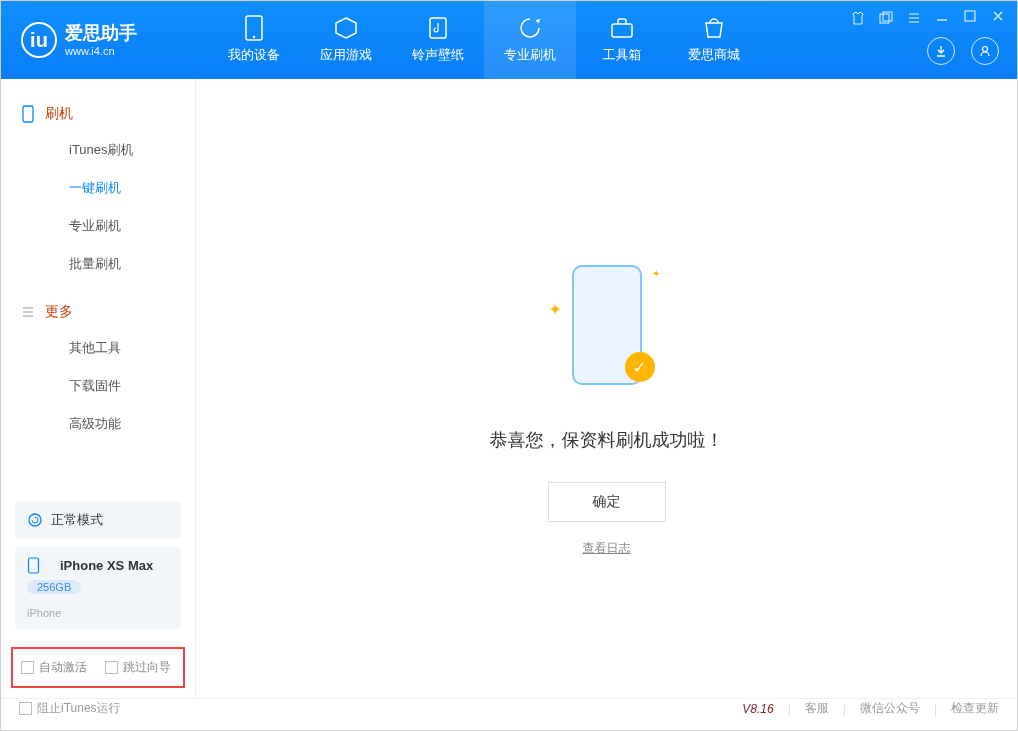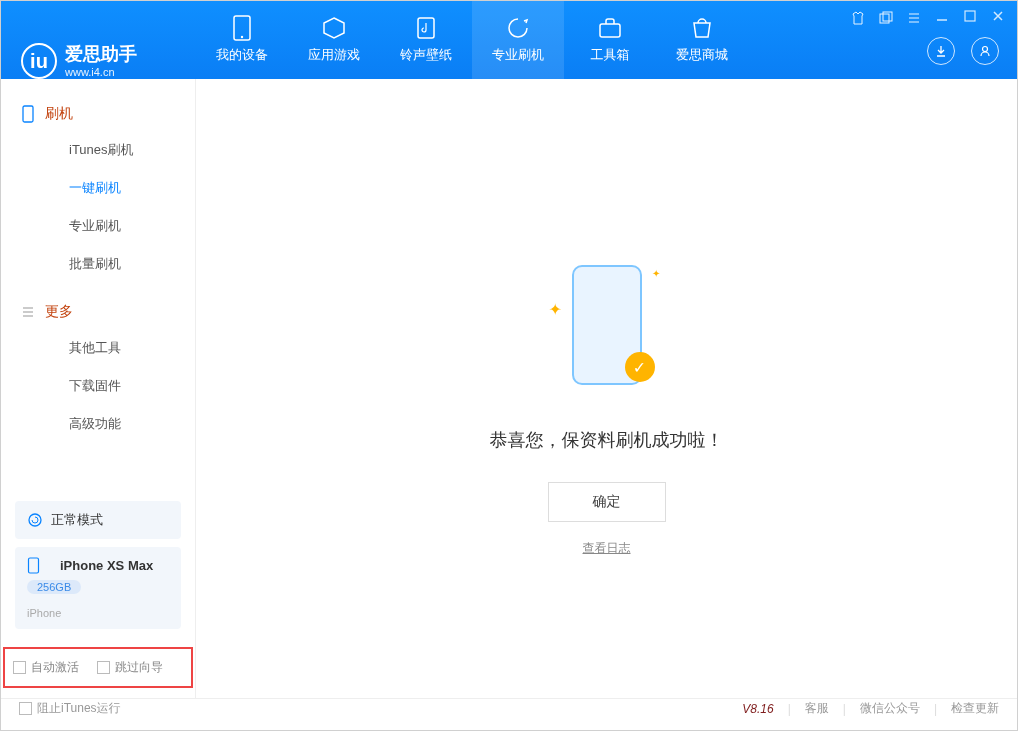--- a/index.html
+++ b/index.html
@@ -1,19 +1,19 @@
 <!DOCTYPE html>
 <html><head>
 <meta charset="utf-8">
 <style>
 * { margin: 0; padding: 0; box-sizing: border-box; font-family: "Microsoft YaHei", sans-serif; }
 body { background: #fff; width: 1018px; height: 731px; overflow: hidden; border: 1px solid #d0d0d0; }
 
 
-.header { background: linear-gradient(to bottom, #0f8fff, #0a7ef5); height: 78px; display: flex; align-items: flex-end; color: #fff; position: relative; }
+.header { background: linear-gradient(to bottom, #0f8fff, #0a7ef5); height: 78px; display: flex; align-items: center; color: #fff; position: relative; gap: 12px; }
 .logo-area { display: flex; align-items: center; padding: 0 20px; width: 195px; }
 .logo-icon { width: 36px; height: 36px; border: 2px solid #fff; border-radius: 50%; display: flex; align-items: center; justify-content: center; font-size: 20px; font-weight: bold; margin-right: 8px; }
 .logo-text { display: flex; flex-direction: column; }
 .logo-title { font-size: 18px; font-weight: bold; line-height: 1.2; }
 .logo-sub { font-size: 11px; opacity: 0.9; }
 
 .nav-tabs { display: flex; height: 100%; }
 .nav-tab { width: 92px; display: flex; flex-direction: column; align-items: center; justify-content: center; cursor: pointer; font-size: 13px; gap: 6px; }
 .nav-tab.active { background: rgba(255,255,255,0.12); }
 .nav-icon { width: 24px; height: 24px; display: flex; align-items: center; justify-content: center; }
@@ -30,21 +30,21 @@
 .side-item { padding: 10px 20px 10px 68px; font-size: 13px; color: #555; cursor: pointer; }
 .side-item.active { color: #0a84ff; }
 .side-spacer { flex: 1; }
 
 .mode-box { margin: 8px 14px; background: #f2f6fb; border-radius: 4px; padding: 10px 12px; font-size: 13px; color: #333; display: flex; align-items: center; gap: 8px; }
 .device-box { margin: 0 14px 10px; background: #f2f6fb; border-radius: 4px; padding: 10px 12px; }
 .device-name { font-size: 13px; color: #333; font-weight: bold; display: flex; align-items: center; gap: 20px; }
 .device-badge { display: inline-block; background: #dce9fa; color: #3b8be8; border-radius: 10px; padding: 1px 10px; font-size: 11px; margin-top: 6px; }
 .device-type { font-size: 11px; color: #aaa; margin-top: 12px; }
 
-.bottom-checks { border: 2px solid #e44; margin: 8px 2px 10px; padding: 10px 8px; display: flex; gap: 18px; font-size: 12px; color: #888; }
+.bottom-checks { border: 2px solid #e44; margin: 8px 10px 10px; padding: 10px 8px; display: flex; gap: 18px; font-size: 12px; color: #888; }
 .chk { display: flex; align-items: center; gap: 5px; }
 .chk-box { width: 13px; height: 13px; border: 1px solid #bbb; background: #fff; }
 
 
 .main { flex: 1; display: flex; flex-direction: column; align-items: center; justify-content: center; padding-top: 40px; }
 .phone-illustration { width: 120px; height: 140px; position: relative; margin-bottom: 28px; }
 .phone-body { width: 70px; height: 120px; border: 2px solid #7ec6ff; border-radius: 10px; background: #e9f4ff; position: absolute; left: 25px; top: 5px; }
 .phone-check { width: 30px; height: 30px; background: #ffb400; border-radius: 50%; position: absolute; right: 12px; bottom: 18px; display: flex; align-items: center; justify-content: center; color: #fff; font-size: 16px; }
 .sparkle { position: absolute; color: #ffb400; }
 .success-msg { font-size: 18px; color: #333; margin-bottom: 30px; }

